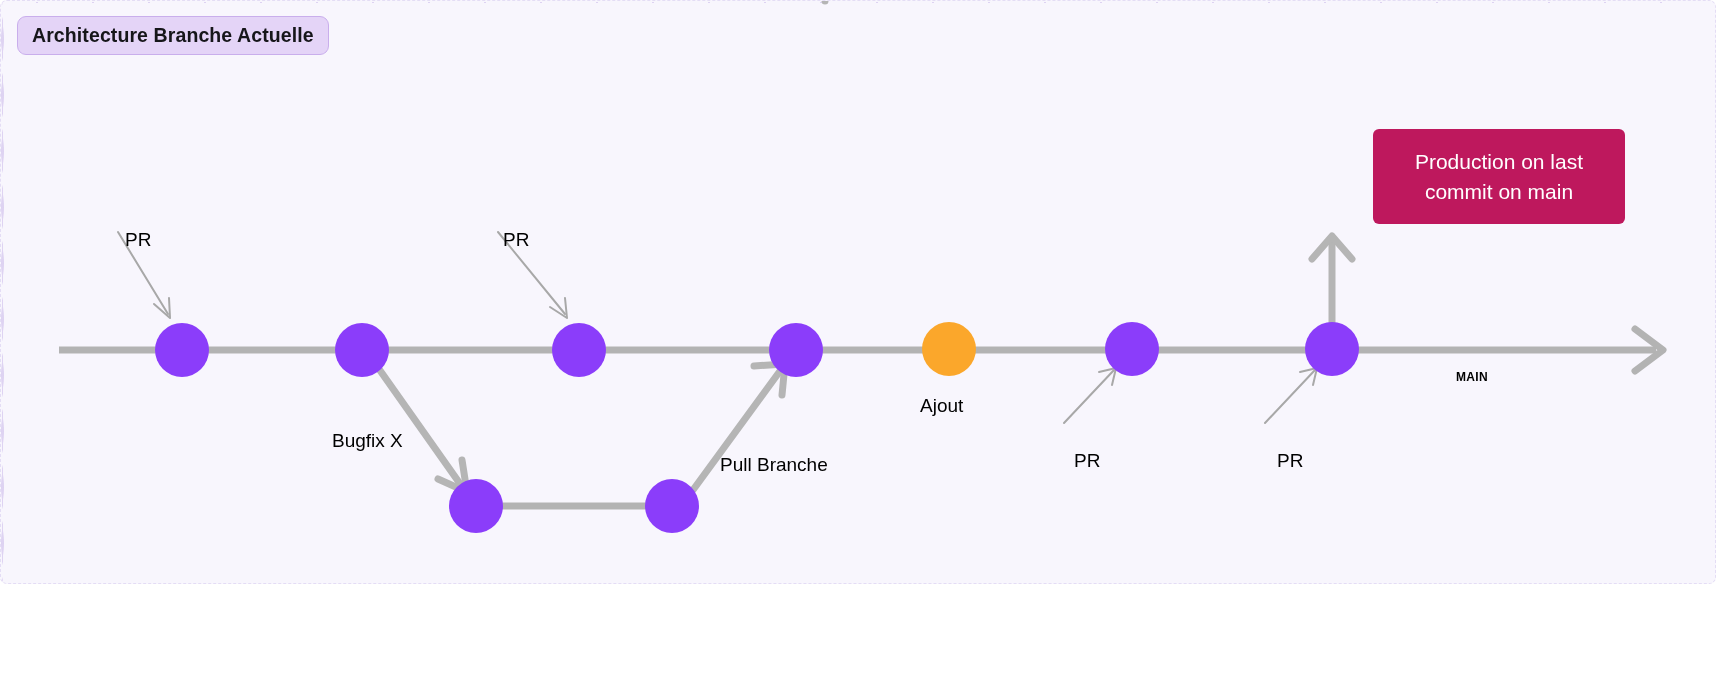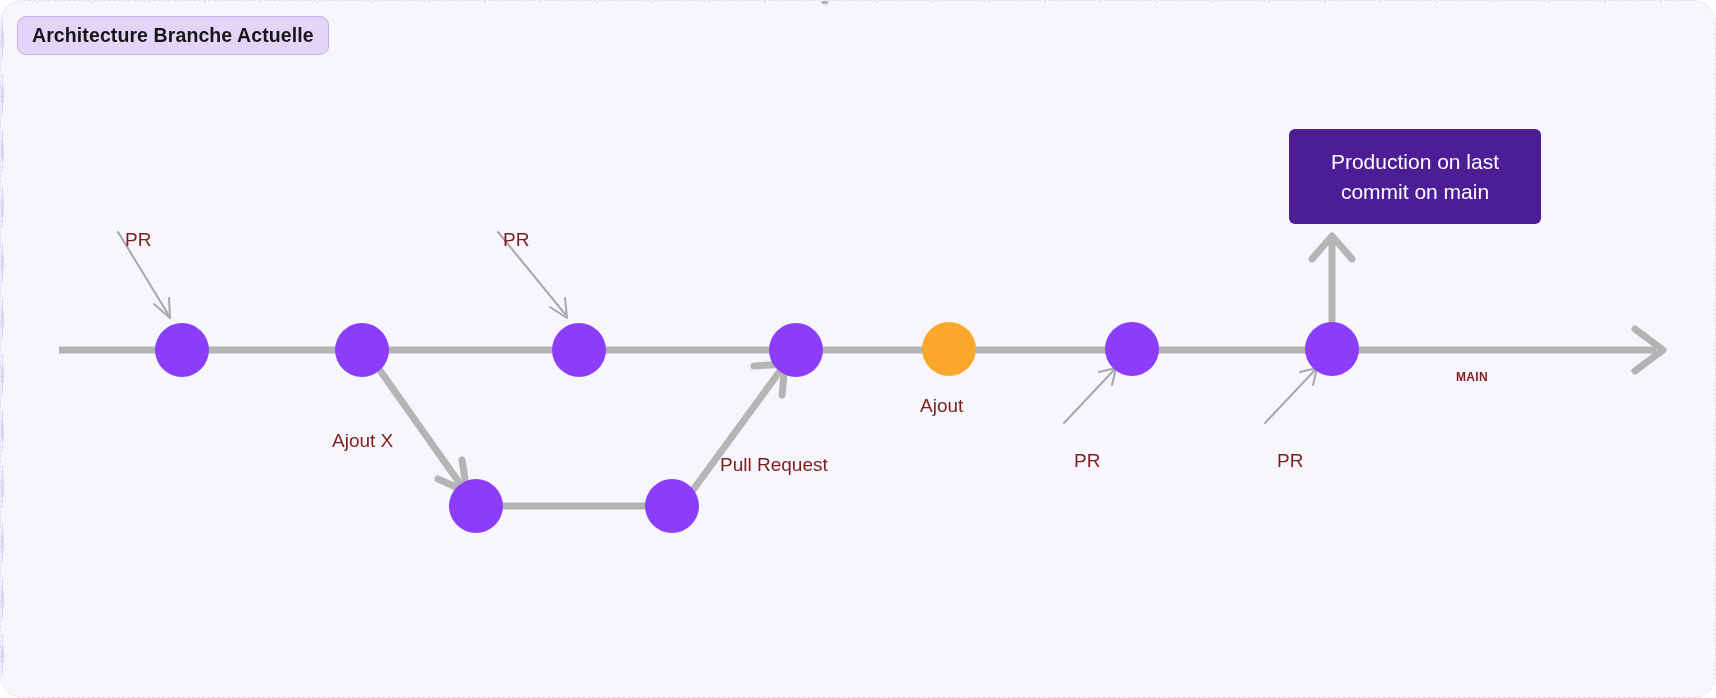--- a/index.html
+++ b/index.html
@@ -13,23 +13,23 @@
     height: 698px;
     overflow: hidden;
     font-family: "Liberation Sans", sans-serif;
   }
 
   #canvas {
     position: absolute;
     left: 0;
     top: 0;
     width: 1716px;
-    height: 698px;
+    height: 584px;
     background: #f8f6fd;
-    border-radius: 23px;
+    border-radius: 7px;
     border: 1px dashed #e4ddf5;
     box-sizing: border-box;
     overflow: hidden;
   }
 
   
   .edge-dots-top,
   .edge-dots-left {
     position: absolute;
     pointer-events: none;
@@ -102,38 +102,38 @@
     stroke-linejoin: round;
   }
 
   .node-circle { stroke: none; }
 
   
   .graph-label {
     position: absolute;
     font-family: "Liberation Sans", sans-serif;
     font-size: 19px;
-    color: #7f1d1d;
+    color: #000000;
     white-space: nowrap;
     line-height: 1.2;
   }
   .graph-label.bold {
     font-weight: bold;
     font-size: 12px;
     letter-spacing: 0.3px;
   }
 
   
   #prod-box {
     position: absolute;
-    left: 1288px;
+    left: 1372px;
     top: 128px;
     width: 252px;
     height: 95px;
-    background: #4c1d95;
+    background: #be185d;
     border-radius: 6px;
     display: flex;
     align-items: center;
     justify-content: center;
     text-align: center;
     box-sizing: border-box;
     padding: 10px 14px;
   }
   #prod-box-text {
     color: #ffffff;
@@ -188,25 +188,25 @@
     <circle class="node-circle" cx="795" cy="349" r="27" fill="#8b3dfa"></circle>
     <circle class="node-circle" cx="948" cy="348" r="27" fill="#fba72b"></circle>
     <circle class="node-circle" cx="1131" cy="348" r="27" fill="#8b3dfa"></circle>
     <circle class="node-circle" cx="1331" cy="348" r="27" fill="#8b3dfa"></circle>
     <circle class="node-circle" cx="475" cy="505" r="27" fill="#8b3dfa"></circle>
     <circle class="node-circle" cx="671" cy="505" r="27" fill="#8b3dfa"></circle>
   </svg>
 
   <div class="graph-label" style="left:124px; top:228px;">PR</div>
 
-  <div class="graph-label" style="left:331px; top:429px;">Ajout X</div>
+  <div class="graph-label" style="left:331px; top:429px;">Bugfix X</div>
 
   <div class="graph-label" style="left:502px; top:228px;">PR</div>
 
-  <div class="graph-label" style="left:719px; top:453px;">Pull Request</div>
+  <div class="graph-label" style="left:719px; top:453px;">Pull Branche</div>
 
   <div class="graph-label" style="left:919px; top:394px;">Ajout</div>
 
   <div class="graph-label" style="left:1073px; top:449px;">PR</div>
 
   <div class="graph-label" style="left:1276px; top:449px;">PR</div>
 
   <div class="graph-label bold" style="left:1455px; top:369px;">MAIN</div>
 
   <div id="prod-box">

